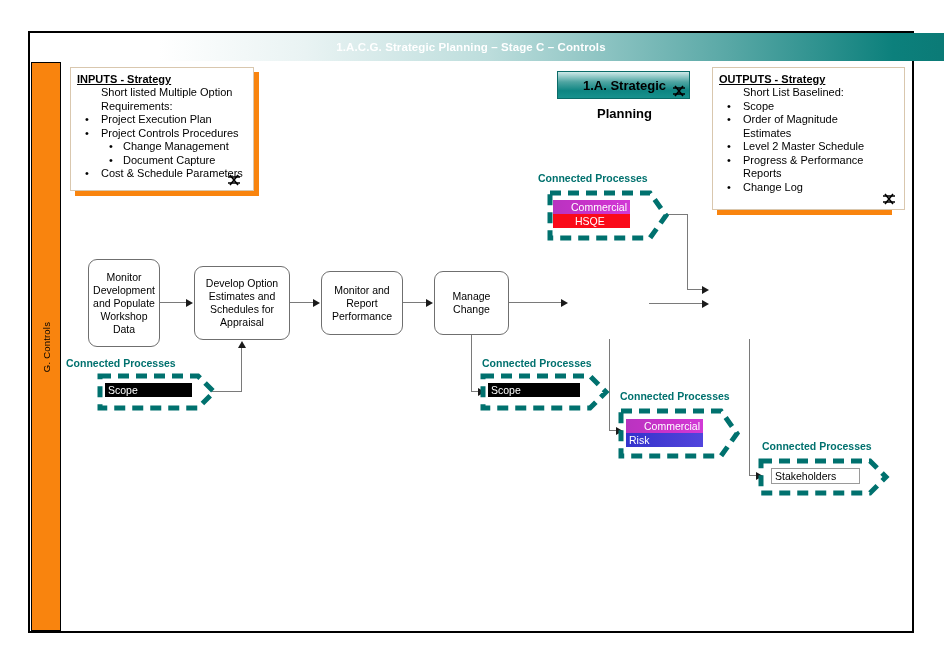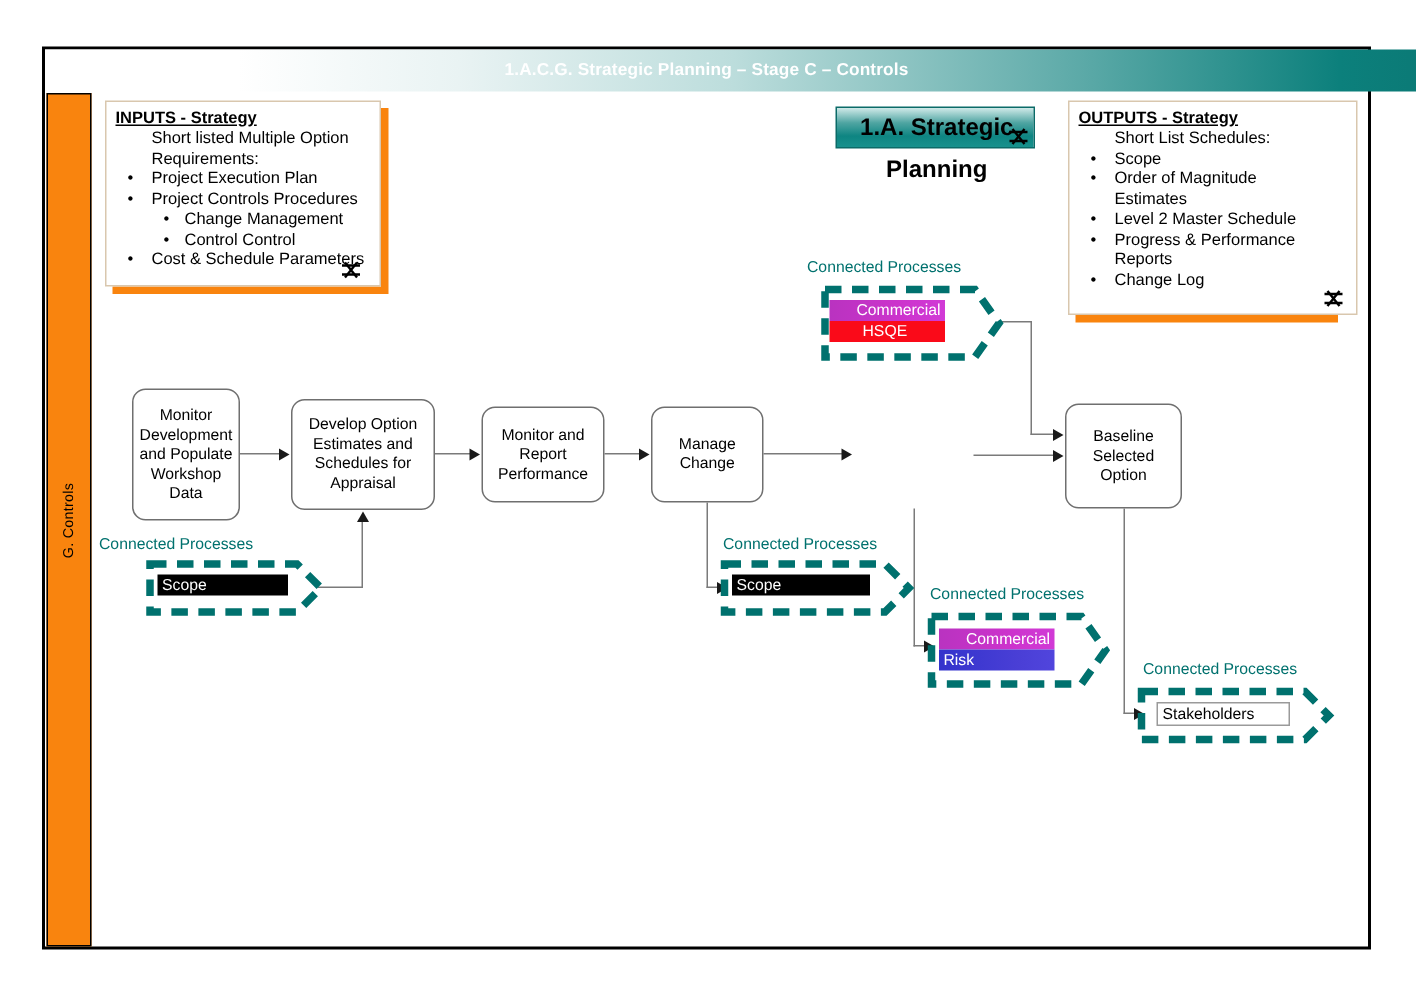--- a/index.html
+++ b/index.html
@@ -137,21 +137,21 @@
     background: linear-gradient(to bottom, #cfe9e8 0%, #4fa5a2 38%, #0e8582 72%, #17918d 100%);
     border: 1px solid #0b6b68;
     box-sizing: border-box;
   }
   .chip-label {
     position: absolute;
     left: 0; top: 0;
     width: 133px; height: 28px;
     line-height: 28px;
     text-align: center;
-    font-size: 16px;
+    font-size: 13px;
     font-weight: bold;
     color: #000000;
   }
 
   
   .proc {
     position: absolute;
     background: #ffffff;
     border: 1px solid #6f6f6f;
     border-radius: 9px;
@@ -163,21 +163,21 @@
     font-size: 10.5px;
     color: #000000;
     line-height: 13px;
     padding: 2px 3px;
   }
 
   
   .cp-title {
     position: absolute;
     font-size: 10.5px;
-    font-weight: normal;
+    font-weight: bold;
     color: #00716E;
     white-space: nowrap;
   }
   .cp-chevron { position: absolute; }
   .cp-chevron svg { display:block; }
 
   .tag {
     position: absolute;
     font-size: 10.5px;
     line-height: 14px;
@@ -224,21 +224,21 @@
 
   <div class="io-shadow" style="left:75px; top:72px; width:184px; height:124px;"></div>
   <div class="io-panel" id="inputs-panel" style="left:70px; top:67px; width:184px; height:124px;">
     <span class="io-title">INPUTS - Strategy</span>
     <span class="io-sub">Short listed Multiple Option</span>
     <span class="io-sub">Requirements:</span>
     <div id="inputs-list">
         <div class="io-li"><span class="bul">•</span><span>Project Execution Plan</span></div>
         <div class="io-li"><span class="bul">•</span><span>Project Controls Procedures</span></div>
         <div class="io-li lvl2"><span class="bul">•</span><span>Change Management</span></div>
-        <div class="io-li lvl2"><span class="bul">•</span><span>Control Control</span></div>
+        <div class="io-li lvl2"><span class="bul">•</span><span>Document Capture</span></div>
         <div class="io-li"><span class="bul">•</span><span>Cost &amp; Schedule Parameters</span></div>
       </div>
     <span class="link-icon" style="right:12px; bottom:4px;">
       <svg viewBox="0 0 14 12" width="14" height="12">
         <path d="M1 3 H13 M1 9 H13" stroke="#000" stroke-width="1.6" fill="none"></path>
         <path d="M3 1 L11 11 M11 1 L3 11" stroke="#000" stroke-width="1.6" fill="none"></path>
       </svg>
     </span>
   </div>
 
@@ -248,21 +248,21 @@
       <svg viewBox="0 0 14 12" width="14" height="12">
         <path d="M1 3 H13 M1 9 H13" stroke="#000" stroke-width="1.6" fill="none"></path>
         <path d="M3 1 L11 11 M11 1 L3 11" stroke="#000" stroke-width="1.6" fill="none"></path>
       </svg>
     </span>
   </div>
 
   <div class="io-shadow" style="left:717px; top:72px; width:175px; height:143px;"></div>
   <div class="io-panel" id="outputs-panel" style="left:712px; top:67px; width:193px; height:143px;">
     <span class="io-title">OUTPUTS - Strategy</span>
-    <span class="io-sub">Short List Schedules:</span>
+    <span class="io-sub">Short List Baselined:</span>
     <div id="outputs-list">
         <div class="io-li"><span class="bul">•</span><span>Scope</span></div>
         <div class="io-li"><span class="bul">•</span><span>Order of Magnitude</span></div>
         <div class="io-li">Estimates</div>
         <div class="io-li"><span class="bul">•</span><span>Level 2 Master Schedule</span></div>
         <div class="io-li"><span class="bul">•</span><span>Progress &amp; Performance</span></div>
         <div class="io-li">Reports</div>
         <div class="io-li"><span class="bul">•</span><span>Change Log</span></div>
       </div>
     <span class="link-icon" style="right:8px; bottom:4px;">
@@ -278,23 +278,20 @@
   </div>
   <div class="proc" style="left:194px; top:266px; width:96px; height:74px;">
     <span>Develop Option Estimates and Schedules for Appraisal</span>
   </div>
   <div class="proc" style="left:321px; top:271px; width:82px; height:64px;">
     <span>Monitor and Report Performance</span>
   </div>
   <div class="proc" style="left:434px; top:271px; width:75px; height:64px;">
     <span>Manage Change</span>
   </div>
-  <div class="proc" style="left:710px; top:269px; width:78px; height:70px;">
-    <span>Baseline Selected Option</span>
-  </div>
 
   <div class="ln h" style="left:160px; top:302px; width:27px;"></div>
   <div class="arrow right" style="left:186px; top:299px;"></div>
 
   <div class="ln h" style="left:290px; top:302px; width:24px;"></div>
   <div class="arrow right" style="left:313px; top:299px;"></div>
 
   <div class="ln h" style="left:403px; top:302px; width:24px;"></div>
   <div class="arrow right" style="left:426px; top:299px;"></div>
 

